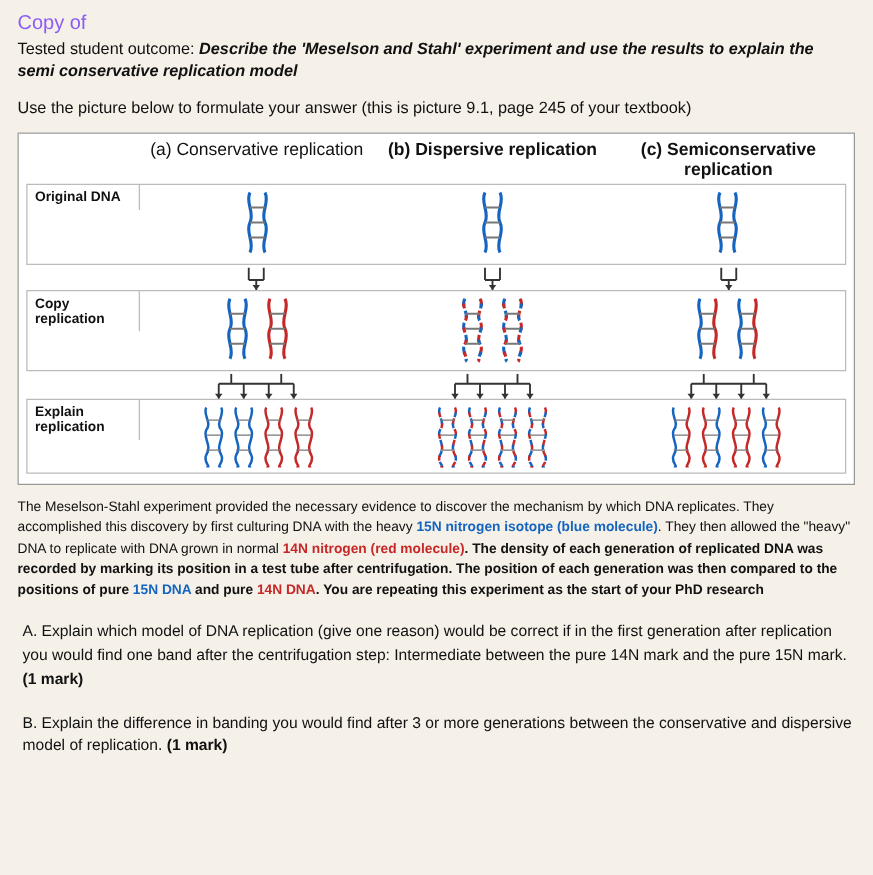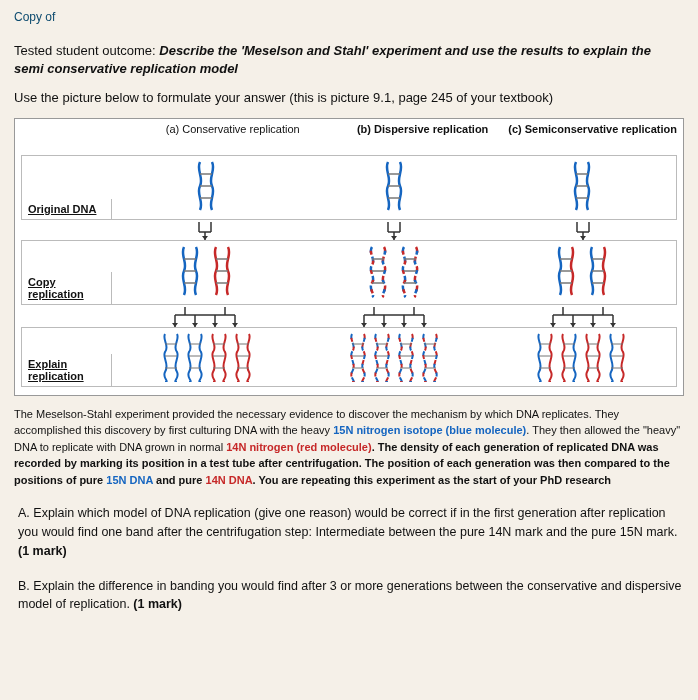--- a/index.html
+++ b/index.html
@@ -6,23 +6,23 @@
     body {
       font-family: Arial, sans-serif;
       font-size: 13px;
       background: #f5f0e8;
       width: 698px;
       min-height: 700px;
       padding: 10px 14px;
       color: #111;
     }
     .copy-of {
-      font-size: 12px;
-      color: #0c4a6e;
-      margin-bottom: 18px;
+      font-size: 16px;
+      color: #8b5cf6;
+      margin-bottom: 2px;
     }
     .tested-outcome {
       font-size: 13px;
       margin-bottom: 10px;
       line-height: 1.4;
     }
     .tested-outcome em {
       font-style: italic;
       font-weight: bold;
     }
@@ -60,22 +60,21 @@
     
     .helix-svg {
       display: inline-block;
     }
     .diagram-row-section {
       display: flex;
       border: 1px solid #bbb;
       margin-bottom: 2px;
       background: #fff;
       min-height: 60px;
-      align-items: flex-end;
-      text-decoration: underline;
+      align-items: flex-start;
     }
     .section-label {
       width: 90px;
       min-width: 90px;
       font-size: 11px;
       font-weight: bold;
       padding: 4px 6px;
       border-right: 1px solid #bbb;
       display: flex;
       align-items: center;
@@ -101,21 +100,21 @@
   <div class="copy-of">Copy of</div>
 
   <div class="tested-outcome">
     <span>Tested student outcome: </span><em>Describe the 'Meselson and Stahl' experiment and use the results to explain the semi conservative replication model</em>
   </div>
 
   <div class="use-picture">Use the picture below to formulate your answer (this is picture 9.1, page 245 of your textbook)</div>
 
   <div class="diagram-container">
 
-    <div style="display:flex; margin-left:90px; font-size:11px; text-align:right; margin-bottom:20px;">
+    <div style="display:flex; margin-left:90px; font-size:14px; text-align:center; margin-bottom:4px;">
       <div style="flex:1; font-weight:normal;">(a) Conservative replication</div>
       <div style="flex:1; font-weight:bold;">(b) Dispersive replication</div>
       <div style="flex:1; font-weight:bold;">(c) Semiconservative replication</div>
     </div>
 
     <div class="diagram-row-section">
       <div class="section-label">Original DNA</div>
       <div class="section-content">
 
         <div class="helix-group">

